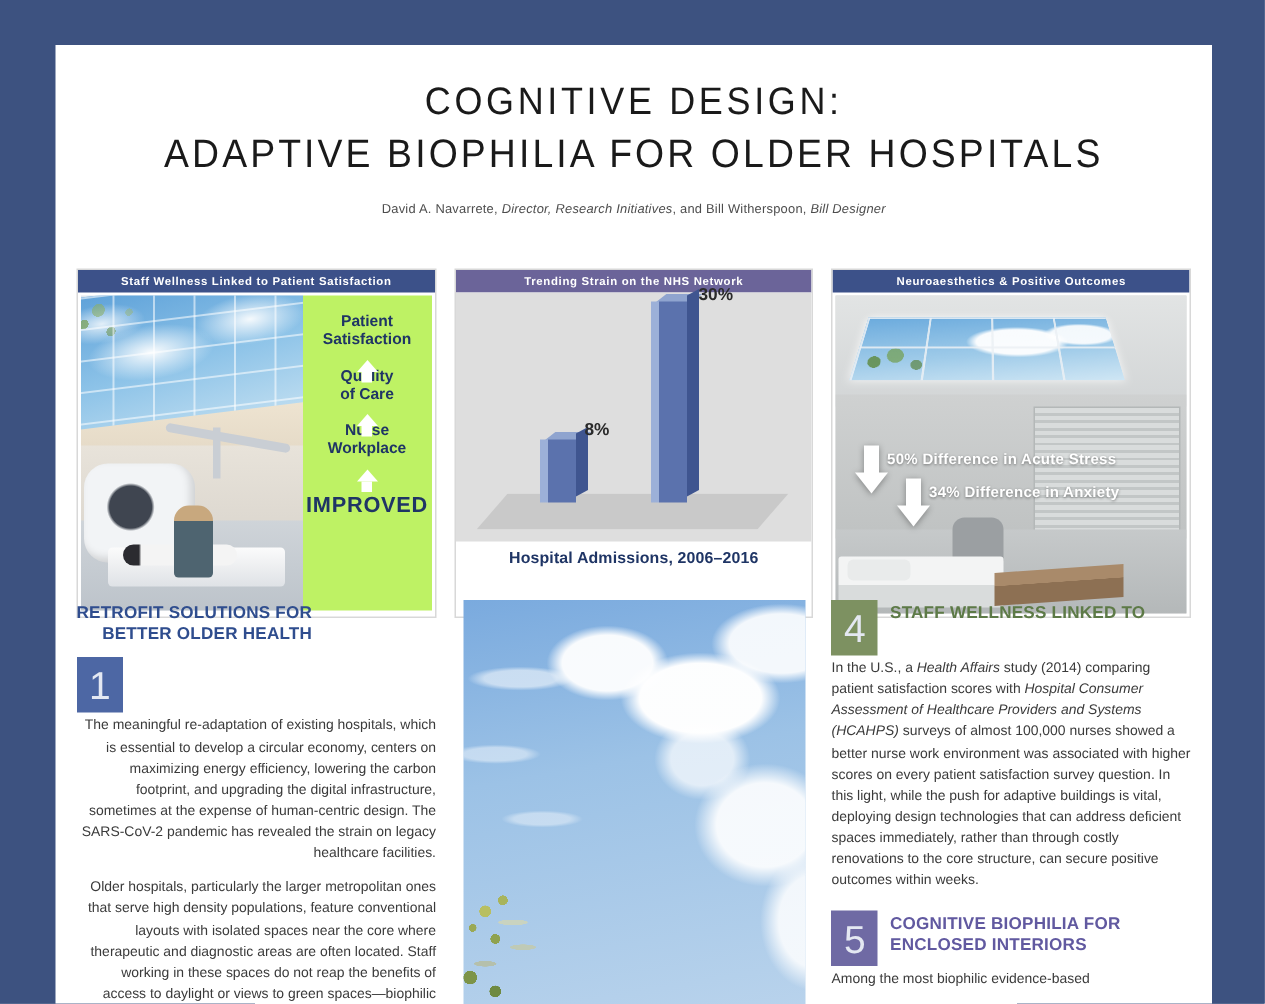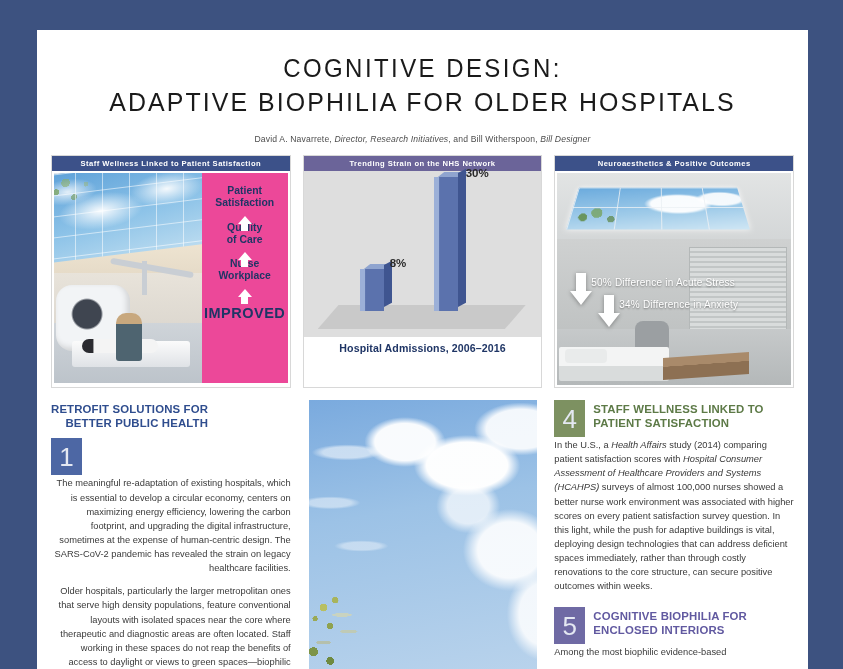--- a/index.html
+++ b/index.html
@@ -61,20 +61,21 @@
     gap: 12px;
   }
   .panel {
     width: 268px;
     height: 233px;
     background: #ffffff;
     border: 1px solid #d8d8d8;
     box-sizing: border-box;
     position: relative;
     overflow: hidden;
+    margin-top: 24px;
   }
   .panel-header {
     height: 15px;
     line-height: 15px;
     text-align: center;
     color: #ffffff;
     font-size: 7.6px;
     font-weight: 700;
     letter-spacing: 0.45px;
     white-space: nowrap;
@@ -157,21 +158,21 @@
     transform: rotate(10deg);
   }
   .p1-chain{
     position:absolute; left:88px; top:88px; width:5px; height:34px;
     background:#c9ced4;
   }
 
   .p1-chain-col {
     position: absolute; right: 2px; top: 2px;
     width: 86px; height: 210px;
-    background: #ec4899;
+    background: #bef264;
     display: flex; flex-direction: column;
     align-items: center; justify-content: flex-start;
     padding-top: 12px; box-sizing: border-box;
   }
   .p1-chain-col .step {
     color: #1f3565;
     font-size: 10.4px; font-weight: 700;
     text-align: center; line-height: 1.18;
   }
   .p1-chain-col .arrow-up {
@@ -299,21 +300,21 @@
     background: linear-gradient(180deg,#a98a6a 0 40%, #8d7053 41% 100%);
     transform: skewY(-4deg);
   }
   .p3-chair {
     position: absolute; left: 78px; bottom: 34px; width: 34px; height: 30px;
     background: #9b9fa2; border-radius: 8px 8px 2px 2px;
   }
   .p3-overlay { position: absolute; inset: 0; }
   .stat-row {
     position: absolute; display: flex; align-items: center;
-    color: #ffffff; font-weight: 400; letter-spacing: .2px;
+    color: #ffffff; font-weight: 700; letter-spacing: .2px;
     text-shadow: 0 1px 2px rgba(0,0,0,.45);
     white-space: nowrap;
     justify-content: center;
   }
   .stat-1 { left: 24px; top: 104px; font-size: 10px; }
   .stat-2 { left: 52px; top: 126px; font-size: 10px; }
   .arrow-down {
     width: 0; height: 0; position: relative;
     margin-right: 10px;
     filter: drop-shadow(0 1px 2px rgba(0,0,0,.35));
@@ -524,21 +525,21 @@
         </div>
       </div>
     </div>
 
     <div id="columns">
 
       <div class="col col-left">
         <div class="section-head">
           <div class="sec-title title-blue">
             <div>RETROFIT SOLUTIONS FOR</div>
-            <div>BETTER PUBLIC HEALTH</div>
+            <div>BETTER OLDER HEALTH</div>
           </div>
           <div class="num-box num-blue">1</div>
         </div>
         <p class="body-text">The meaningful re-adaptation of existing hospitals, which is essential to develop a circular economy, centers on maximizing energy efficiency, lowering the carbon footprint, and upgrading the digital infrastructure, sometimes at the expense of human-centric design. The SARS-CoV-2 pandemic has revealed the strain on legacy healthcare facilities.</p>
         <p class="body-text">Older hospitals, particularly the larger metropolitan ones that serve high density populations, feature conventional layouts with isolated spaces near the core where therapeutic and diagnostic areas are often located. Staff working in these spaces do not reap the benefits of access to daylight or views to green spaces—biophilic design's most effective wellness feature.</p>
       </div>
 
       <div class="col col-mid">
         <div class="sky-photo">
           <div class="cloud-wisp"></div>
@@ -546,21 +547,20 @@
           <div class="cloud-b"></div>
           <div class="branch"></div>
         </div>
       </div>
 
       <div class="col col-right">
         <div class="section-head">
           <div class="num-box num-green">4</div>
           <div class="sec-title title-green">
             <div>STAFF WELLNESS LINKED TO</div>
-            <div>PATIENT SATISFACTION</div>
           </div>
         </div>
         <p class="body-text"><span>In the U.S., a </span><em>Health Affairs</em><span> study (2014) comparing patient satisfaction scores with </span><em>Hospital Consumer Assessment of Healthcare Providers and Systems (HCAHPS)</em><span> surveys of almost 100,000 nurses showed a better nurse work environment was associated with higher scores on every patient satisfaction survey question. In this light, while the push for adaptive buildings is vital, deploying design technologies that can address deficient spaces immediately, rather than through costly renovations to the core structure, can secure positive outcomes within weeks.</span></p>
 
         <div class="section-head" style="margin-top:14px">
           <div class="num-box num-purple">5</div>
           <div class="sec-title title-purple">
             <div>COGNITIVE BIOPHILIA FOR</div>
             <div>ENCLOSED INTERIORS</div>
           </div>

